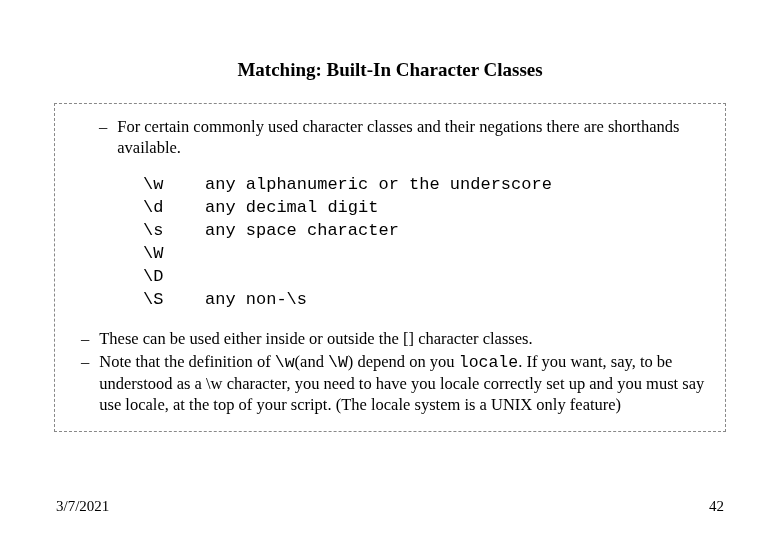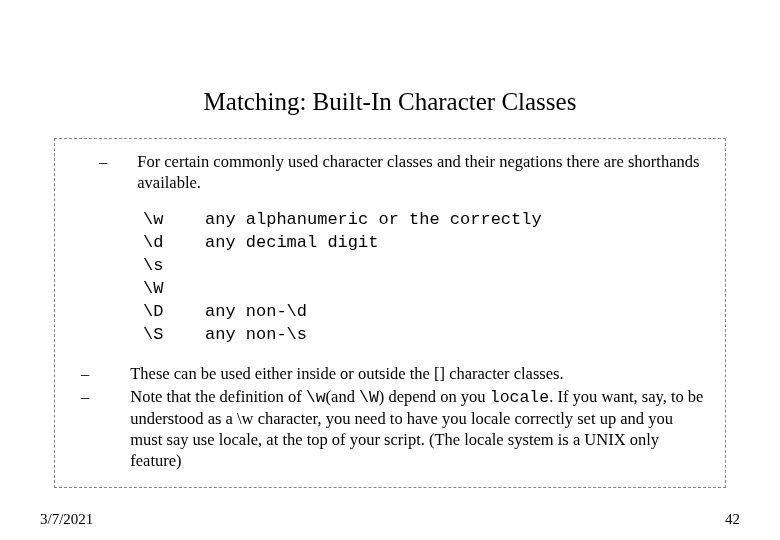--- a/index.html
+++ b/index.html
@@ -10,44 +10,43 @@
     body {
       width: 780px;
       height: 540px;
       background: #fff;
       font-family: "Times New Roman", Times, serif;
       color: #000;
       position: relative;
     }
     .title {
       text-align: center;
-      font-size: 25px;
-      font-weight: normal;
-      padding-top: 88px;
+      font-size: 19px;
+      font-weight: bold;
+      padding-top: 59px;
       padding-bottom: 22px;
     }
     .content-box {
       margin: 0 54px;
       border: 1px dashed #888;
       padding: 12px 18px 14px 18px;
     }
     .bullet-item {
       display: flex;
       font-size: 16.5px;
       line-height: 1.28;
       margin-left: 26px;
       margin-bottom: 4px;
     }
     .bullet-item .dash {
       flex: 0 0 auto;
       padding-right: 10px;
     }
     .bullet-item .txt {
       flex: 1;
-      margin-left: 20px;
     }
     .char-table {
       margin: 16px 0 16px 70px;
       font-family: "Courier New", Courier, monospace;
       font-size: 17px;
       line-height: 1.35;
     }
     .char-row {
       display: flex;
     }
@@ -65,66 +64,65 @@
       font-size: 16.5px;
       line-height: 1.28;
       margin-bottom: 2px;
     }
     .note-item .dash {
       flex: 0 0 auto;
       padding-right: 10px;
     }
     .note-item .txt {
       flex: 1;
-      margin-left: 31px;
     }
     .mono {
       font-family: "Courier New", Courier, monospace;
     }
     .footer {
       position: absolute;
-      bottom: 12px;
+      bottom: 25px;
       left: 0;
       width: 100%;
-      padding: 0 40px;
+      padding: 0 56px;
       display: flex;
       justify-content: space-between;
       font-size: 15px;
     }
   </style>
 </head>
 <body>
 
 <div class="title">Matching: Built-In Character Classes</div>
 
 <div class="content-box">
 
   <div class="bullet-item">
     <div class="dash">–</div>
     <div class="txt">For certain commonly used character classes and their negations there are shorthands available.</div>
   </div>
 
   <div class="char-table">
     <div class="char-row">
       <div class="col1">\w</div>
-      <div class="col2">any alphanumeric or the correctly</div>
+      <div class="col2">any alphanumeric or the underscore</div>
     </div>
     <div class="char-row">
       <div class="col1">\d</div>
       <div class="col2">any decimal digit</div>
     </div>
     <div class="char-row">
       <div class="col1">\s</div>
+      <div class="col2">any space character</div>
     </div>
     <div class="char-row">
       <div class="col1">\W</div>
     </div>
     <div class="char-row">
       <div class="col1">\D</div>
-      <div class="col2">any non-\d</div>
     </div>
     <div class="char-row">
       <div class="col1">\S</div>
       <div class="col2">any non-\s</div>
     </div>
   </div>
 
   <div class="note-group">
     <div class="note-item">
       <div class="dash">–</div>

